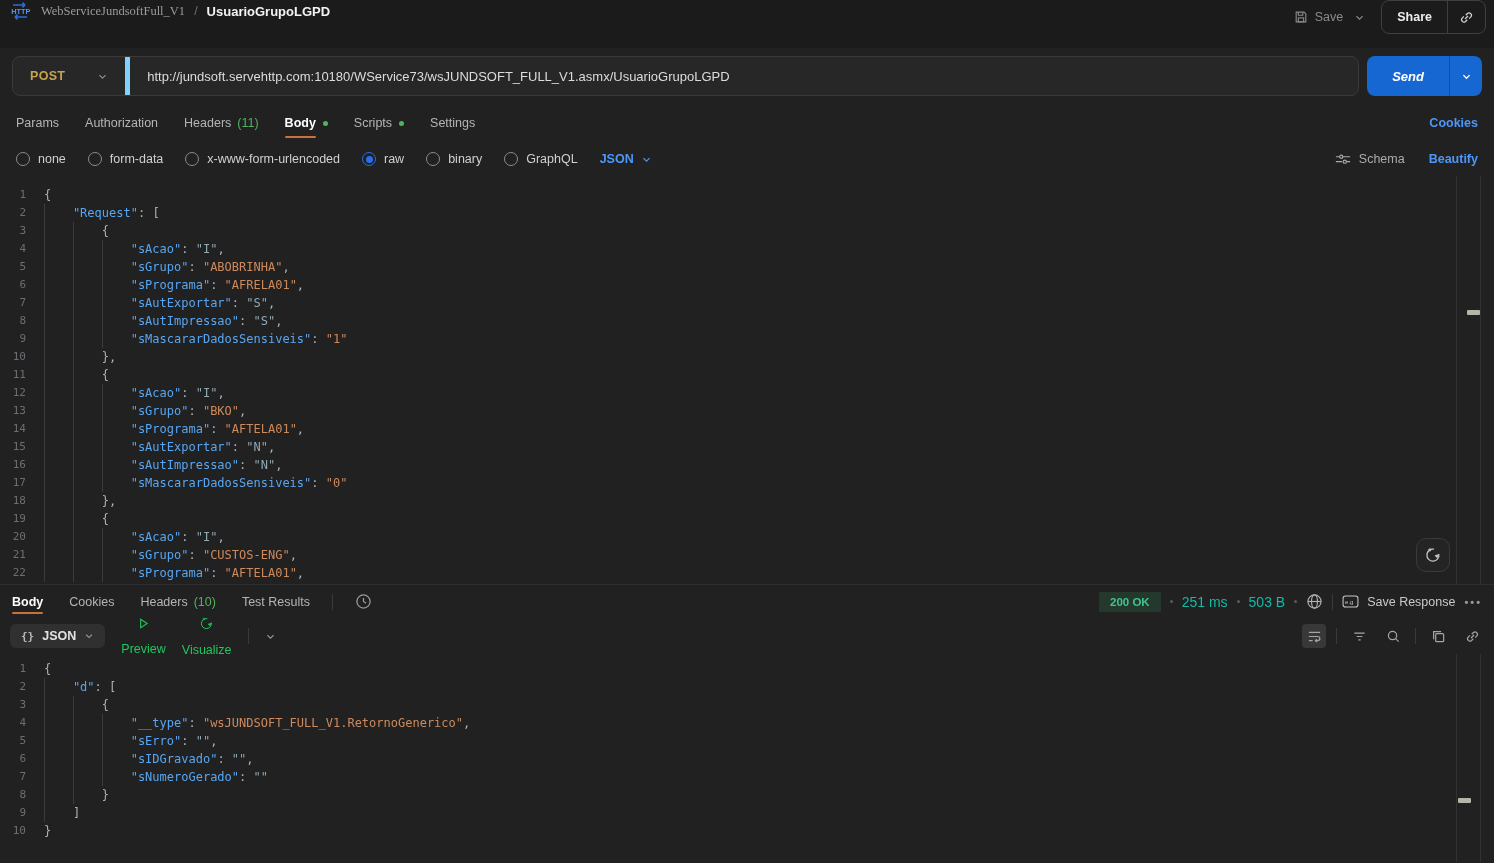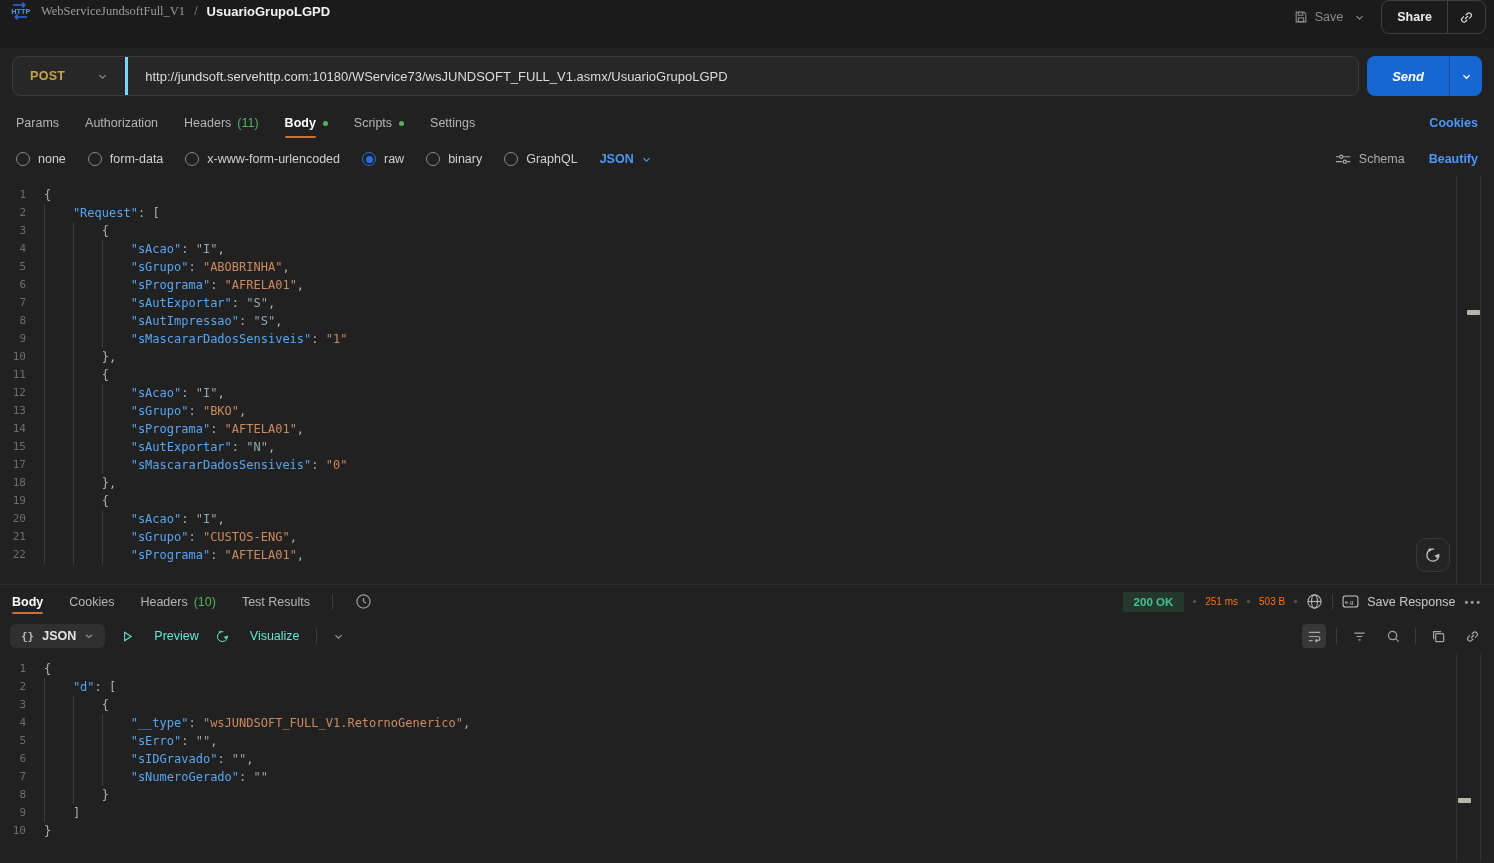--- a/index.html
+++ b/index.html
@@ -24,21 +24,21 @@
                border-radius:8px; color:#ececec; overflow:hidden; }
   .share-label { padding:0 15px; font-weight:600; display:flex; align-items:center; }
   .share-div { width:1px; background:#3f3f3f; }
   .share-link { padding:0 11px; color:#d5d5d5; display:flex; align-items:center; }
 
   
   .req-row { height:56px; display:flex; align-items:center; gap:8px; padding:0 12px; }
   .url-box { flex:1; height:40px; background:#272727; border:1px solid #3a3a3a;
              border-radius:8px; display:flex; align-items:center; overflow:hidden; }
   .method { display:flex; align-items:center; height:100%; padding:0 17px;
-            border-right:3px solid #7dd3fc; color:#c9a24e; font-weight:700; letter-spacing:.3px; }
+            border-right:5px solid #7dd3fc; color:#c9a24e; font-weight:700; letter-spacing:.3px; }
   .method .mchev { margin-left:32px; color:#8d8d8d; }
   .url-text { padding:0 17px; color:#dcdcdc; font-size:13px; white-space:nowrap; }
   .send-group { display:flex; height:40px;font-style:italic; }
   .send-main { background:#1667d1; color:#fff; font-weight:700; font-size:13px;
                padding:0 25px; border-radius:8px 0 0 8px; display:flex; align-items:center; }
   .send-arrow { background:#1667d1; border-left:1px solid #114f9e; width:33px;
                 border-radius:0 8px 8px 0; display:flex; align-items:center; justify-content:center; color:#fff; }
 
   
   .tabs-row { height:38px; display:flex; align-items:center; justify-content:space-between; padding:0 16px; }
@@ -89,31 +89,31 @@
 
   
   .res-header { height:33px; display:flex; align-items:center; justify-content:space-between; padding:0 12px; }
   .res-left { display:flex; align-items:center; gap:22px; height:100%; }
   .vdiv { width:1px; height:16px; background:#3a3a3a; }
   .hist-icon { color:#9a9a9a; display:flex; }
   .res-meta { display:flex; align-items:center; gap:9px; }
   .status-pill { background:rgba(64,197,122,.14); color:#41c58c; font-weight:700;
                  font-size:11.5px; padding:4px 11px; border-radius:0; }
   .meta-dot { width:3px; height:3px; border-radius:50%; background:#5a5a5a; }
-  .meta-text { color:#f97316; font-size:10px; }
+  .meta-text { color:#14b8a6; font-size:14px; }
   .globe { color:#b0b0b0; display:flex; }
   .save-resp { display:flex; align-items:center; gap:8px; color:#c9c9c9; }
   .more-dots { color:#9a9a9a; letter-spacing:2px; font-weight:700; font-size:11px; }
 
   .res-toolbar { height:36px; display:flex; align-items:center; justify-content:space-between; padding:0 10px; }
   .left-tools { display:flex; align-items:center; gap:16px; }
   .json-pill { display:flex; align-items:center; gap:8px; background:#303030; border-radius:6px;
                padding:5px 11px; color:#e3e3e3; font-weight:600; }
   .braces { font-family:"DejaVu Sans Mono",monospace; color:#b9b9b9; font-size:11px; }
-  .tool { display:flex; align-items:center; gap:20px; color:#5eead4; }
+  .tool { display:flex; align-items:center; gap:12px; color:#22c55e;flex-direction:column; }
   .right-tools { display:flex; align-items:center; gap:10px; color:#a5a5a5; }
   .icon-btn { display:flex; align-items:center; justify-content:center; width:24px; height:24px; border-radius:4px; }
   .icon-btn.active { background:#383838; }
   .chev-grey { color:#9a9a9a; display:flex; }
 </style>
 </head>
 <body>
 
 <div class="topbar">
   <div class="crumbs">
@@ -280,20 +280,21 @@
       <div class="code-line"><span class="ln">6</span><span class="lc"><span class="guide"></span><span class="guide"></span><span class="guide"></span><span class="tk-k">"sPrograma"</span><span class="tk-p">: </span><span class="tk-s">"AFRELA01"</span><span class="tk-p">,</span></span></div>
       <div class="code-line"><span class="ln">7</span><span class="lc"><span class="guide"></span><span class="guide"></span><span class="guide"></span><span class="tk-k">"sAutExportar"</span><span class="tk-p">: </span><span class="tk-m">"S"</span><span class="tk-p">,</span></span></div>
       <div class="code-line"><span class="ln">8</span><span class="lc"><span class="guide"></span><span class="guide"></span><span class="guide"></span><span class="tk-k">"sAutImpressao"</span><span class="tk-p">: </span><span class="tk-m">"S"</span><span class="tk-p">,</span></span></div>
       <div class="code-line"><span class="ln">9</span><span class="lc"><span class="guide"></span><span class="guide"></span><span class="guide"></span><span class="tk-k">"sMascararDadosSensiveis"</span><span class="tk-p">: </span><span class="tk-s">"1"</span></span></div>
       <div class="code-line"><span class="ln">10</span><span class="lc"><span class="guide"></span><span class="guide"></span><span class="tk-p">},</span></span></div>
       <div class="code-line"><span class="ln">11</span><span class="lc"><span class="guide"></span><span class="guide"></span><span class="tk-p">{</span></span></div>
       <div class="code-line"><span class="ln">12</span><span class="lc"><span class="guide"></span><span class="guide"></span><span class="guide"></span><span class="tk-k">"sAcao"</span><span class="tk-p">: </span><span class="tk-m">"I"</span><span class="tk-p">,</span></span></div>
       <div class="code-line"><span class="ln">13</span><span class="lc"><span class="guide"></span><span class="guide"></span><span class="guide"></span><span class="tk-k">"sGrupo"</span><span class="tk-p">: </span><span class="tk-s">"BKO"</span><span class="tk-p">,</span></span></div>
       <div class="code-line"><span class="ln">14</span><span class="lc"><span class="guide"></span><span class="guide"></span><span class="guide"></span><span class="tk-k">"sPrograma"</span><span class="tk-p">: </span><span class="tk-s">"AFTELA01"</span><span class="tk-p">,</span></span></div>
       <div class="code-line"><span class="ln">15</span><span class="lc"><span class="guide"></span><span class="guide"></span><span class="guide"></span><span class="tk-k">"sAutExportar"</span><span class="tk-p">: </span><span class="tk-m">"N"</span><span class="tk-p">,</span></span></div>
+      <div class="code-line"><span class="ln">16</span><span class="lc"><span class="guide"></span><span class="guide"></span><span class="guide"></span><span class="tk-k">"sAutImpressao"</span><span class="tk-p">: </span><span class="tk-m">"N"</span><span class="tk-p">,</span></span></div>
       <div class="code-line"><span class="ln">17</span><span class="lc"><span class="guide"></span><span class="guide"></span><span class="guide"></span><span class="tk-k">"sMascararDadosSensiveis"</span><span class="tk-p">: </span><span class="tk-s">"0"</span></span></div>
       <div class="code-line"><span class="ln">18</span><span class="lc"><span class="guide"></span><span class="guide"></span><span class="tk-p">},</span></span></div>
       <div class="code-line"><span class="ln">19</span><span class="lc"><span class="guide"></span><span class="guide"></span><span class="tk-p">{</span></span></div>
       <div class="code-line"><span class="ln">20</span><span class="lc"><span class="guide"></span><span class="guide"></span><span class="guide"></span><span class="tk-k">"sAcao"</span><span class="tk-p">: </span><span class="tk-m">"I"</span><span class="tk-p">,</span></span></div>
       <div class="code-line"><span class="ln">21</span><span class="lc"><span class="guide"></span><span class="guide"></span><span class="guide"></span><span class="tk-k">"sGrupo"</span><span class="tk-p">: </span><span class="tk-s">"CUSTOS-ENG"</span><span class="tk-p">,</span></span></div>
       <div class="code-line"><span class="ln">22</span><span class="lc"><span class="guide"></span><span class="guide"></span><span class="guide"></span><span class="tk-k">"sPrograma"</span><span class="tk-p">: </span><span class="tk-s">"AFTELA01"</span><span class="tk-p">,</span></span></div>
     </div>
   <div class="rail a"></div>
   <div class="rail b"></div>
   <div class="thumb"></div>

